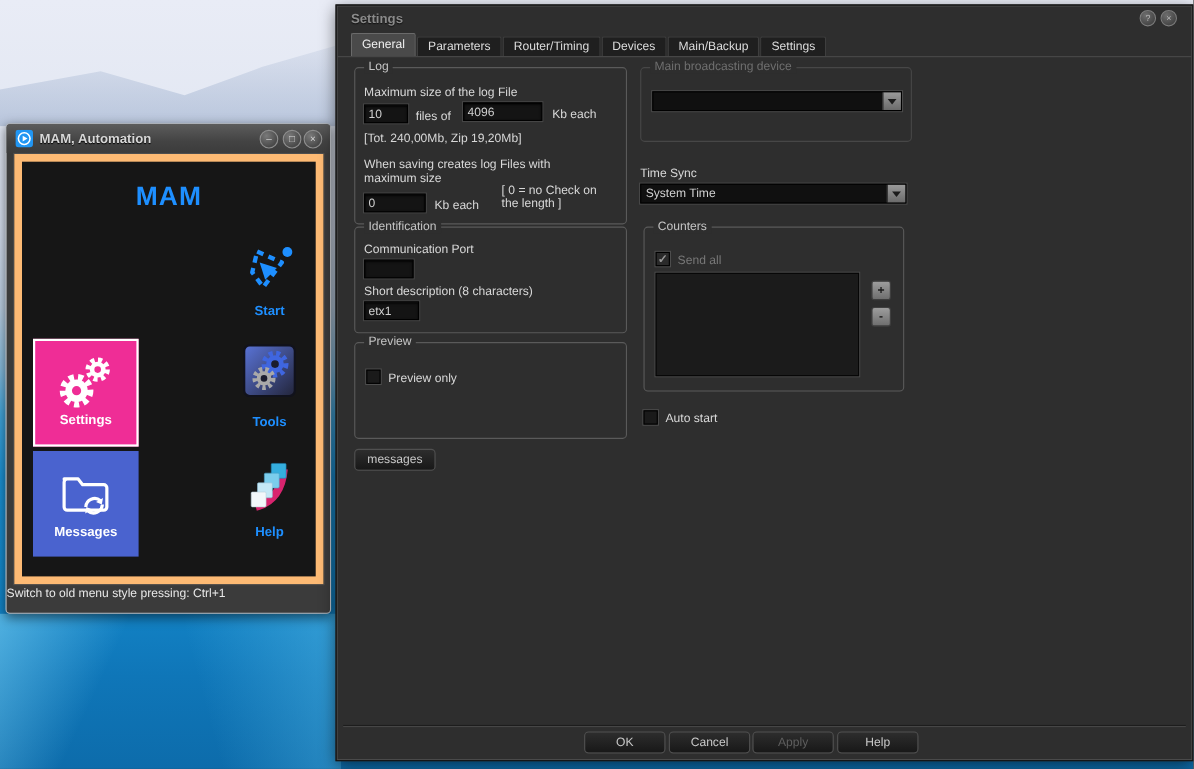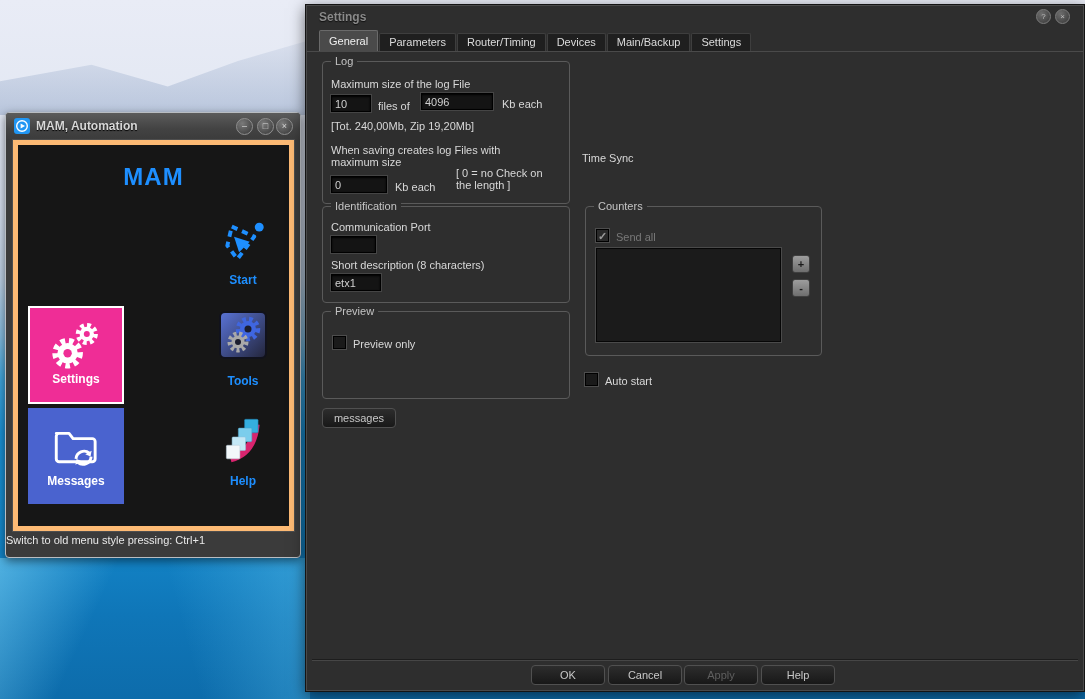--- a/index.html
+++ b/index.html
@@ -22,21 +22,21 @@
     background:#3b3b3b; border:1px solid #b9bdc2; border-radius:4px;
     box-shadow:0 3px 10px rgba(0,0,0,.5); }
   .mam-titlebar { position:absolute; left:0; top:0; right:0; height:26px;
     background:linear-gradient(180deg,#5c5c5c,#434343 60%,#3c3c3c); border-radius:3px 3px 0 0; }
   .mam-icon { position:absolute; left:8px; top:5px; width:16px; height:16px; }
   .mam-title { position:absolute; left:30px; top:6px; font-size:12px; font-weight:bold; color:#d8d8d8; text-shadow:0 1px 1px #000; }
   .winbtn { position:absolute; top:5px; width:17px; height:17px; border-radius:50%;
     background:radial-gradient(circle at 35% 30%,#7a7a7a,#4a4a4a 70%); border:1px solid #8f8f8f;
     color:#d6d6d6; font-size:9px; line-height:15px; text-align:center; cursor:pointer; }
   .mam-panel { position:absolute; left:7px; top:27px; width:281px; height:391px;
-    background:#161616; border:5px solid #fdba74; box-shadow:0 0 0 1px #4e4e4e; }
+    background:#161616; border:7px solid #fdba74; box-shadow:0 0 0 1px #4e4e4e; }
   .mam-heading { position:absolute; left:0; top:18px; width:100%; text-align:center;
     font-size:24px; font-weight:bold; color:#1e8fff; letter-spacing:1px; }
   .tile { position:absolute; width:96px; cursor:pointer; }
   .tile .tile-label { position:absolute; bottom:16px; left:0; width:100%; text-align:center;
     font-size:12px; font-weight:bold; color:#fff; }
   .tile svg.tile-icon { position:absolute; top:8px; left:50%; transform:translateX(-50%); }
   .icon-tile { position:absolute; width:96px; cursor:pointer; }
   .icon-tile svg { position:absolute; top:4px; left:50%; transform:translateX(-50%); }
   .icon-tile .icon-label { position:absolute; bottom:16px; left:0; width:100%; text-align:center;
     font-size:12px; font-weight:bold; color:#1e8fff; }
@@ -220,22 +220,37 @@
       </div>
 
       <div class="group" style="left:15px; top:259px; width:248px; height:88px;">
         <span class="group-label">Preview</span>
         <div class="checkbox" style="left:10px; top:24px;"></div>
         <span class="lbl" style="left:30px; top:26px;">Preview only</span>
       </div>
 
       <div class="push-btn" style="left:15px; top:356px; width:74px;">messages</div>
 
+      <div class="group disabled" style="left:275px; top:9px; width:247px; height:68px;">
+        <span class="group-label">Main broadcasting device</span>
+        <div class="combo" style="left:10px; top:21px; width:227px;">
+          <span class="combo-text"></span>
+          <div class="combo-btn">
+            <div class="arrow-down"></div>
+          </div>
+        </div>
+      </div>
 
       <span class="lbl" style="left:275px; top:100px;">Time Sync</span>
+      <div class="combo" style="left:275px; top:115px; width:242px;">
+        <span class="combo-text">System Time</span>
+        <div class="combo-btn">
+          <div class="arrow-down"></div>
+        </div>
+      </div>
 
       <div class="group" style="left:278px; top:154px; width:237px; height:150px;">
         <span class="group-label">Counters</span>
         <div class="checkbox disabled" style="left:10px; top:22px;">✓</div>
         <span class="lbl dim" style="left:30px; top:24px;">Send all</span>
         <div class="listbox" style="left:10px; top:41px; width:185px; height:94px;"></div>
         <div class="sq-btn" style="left:206px; top:48px;">+</div>
         <div class="sq-btn" style="left:206px; top:72px;">-</div>
       </div>
 

